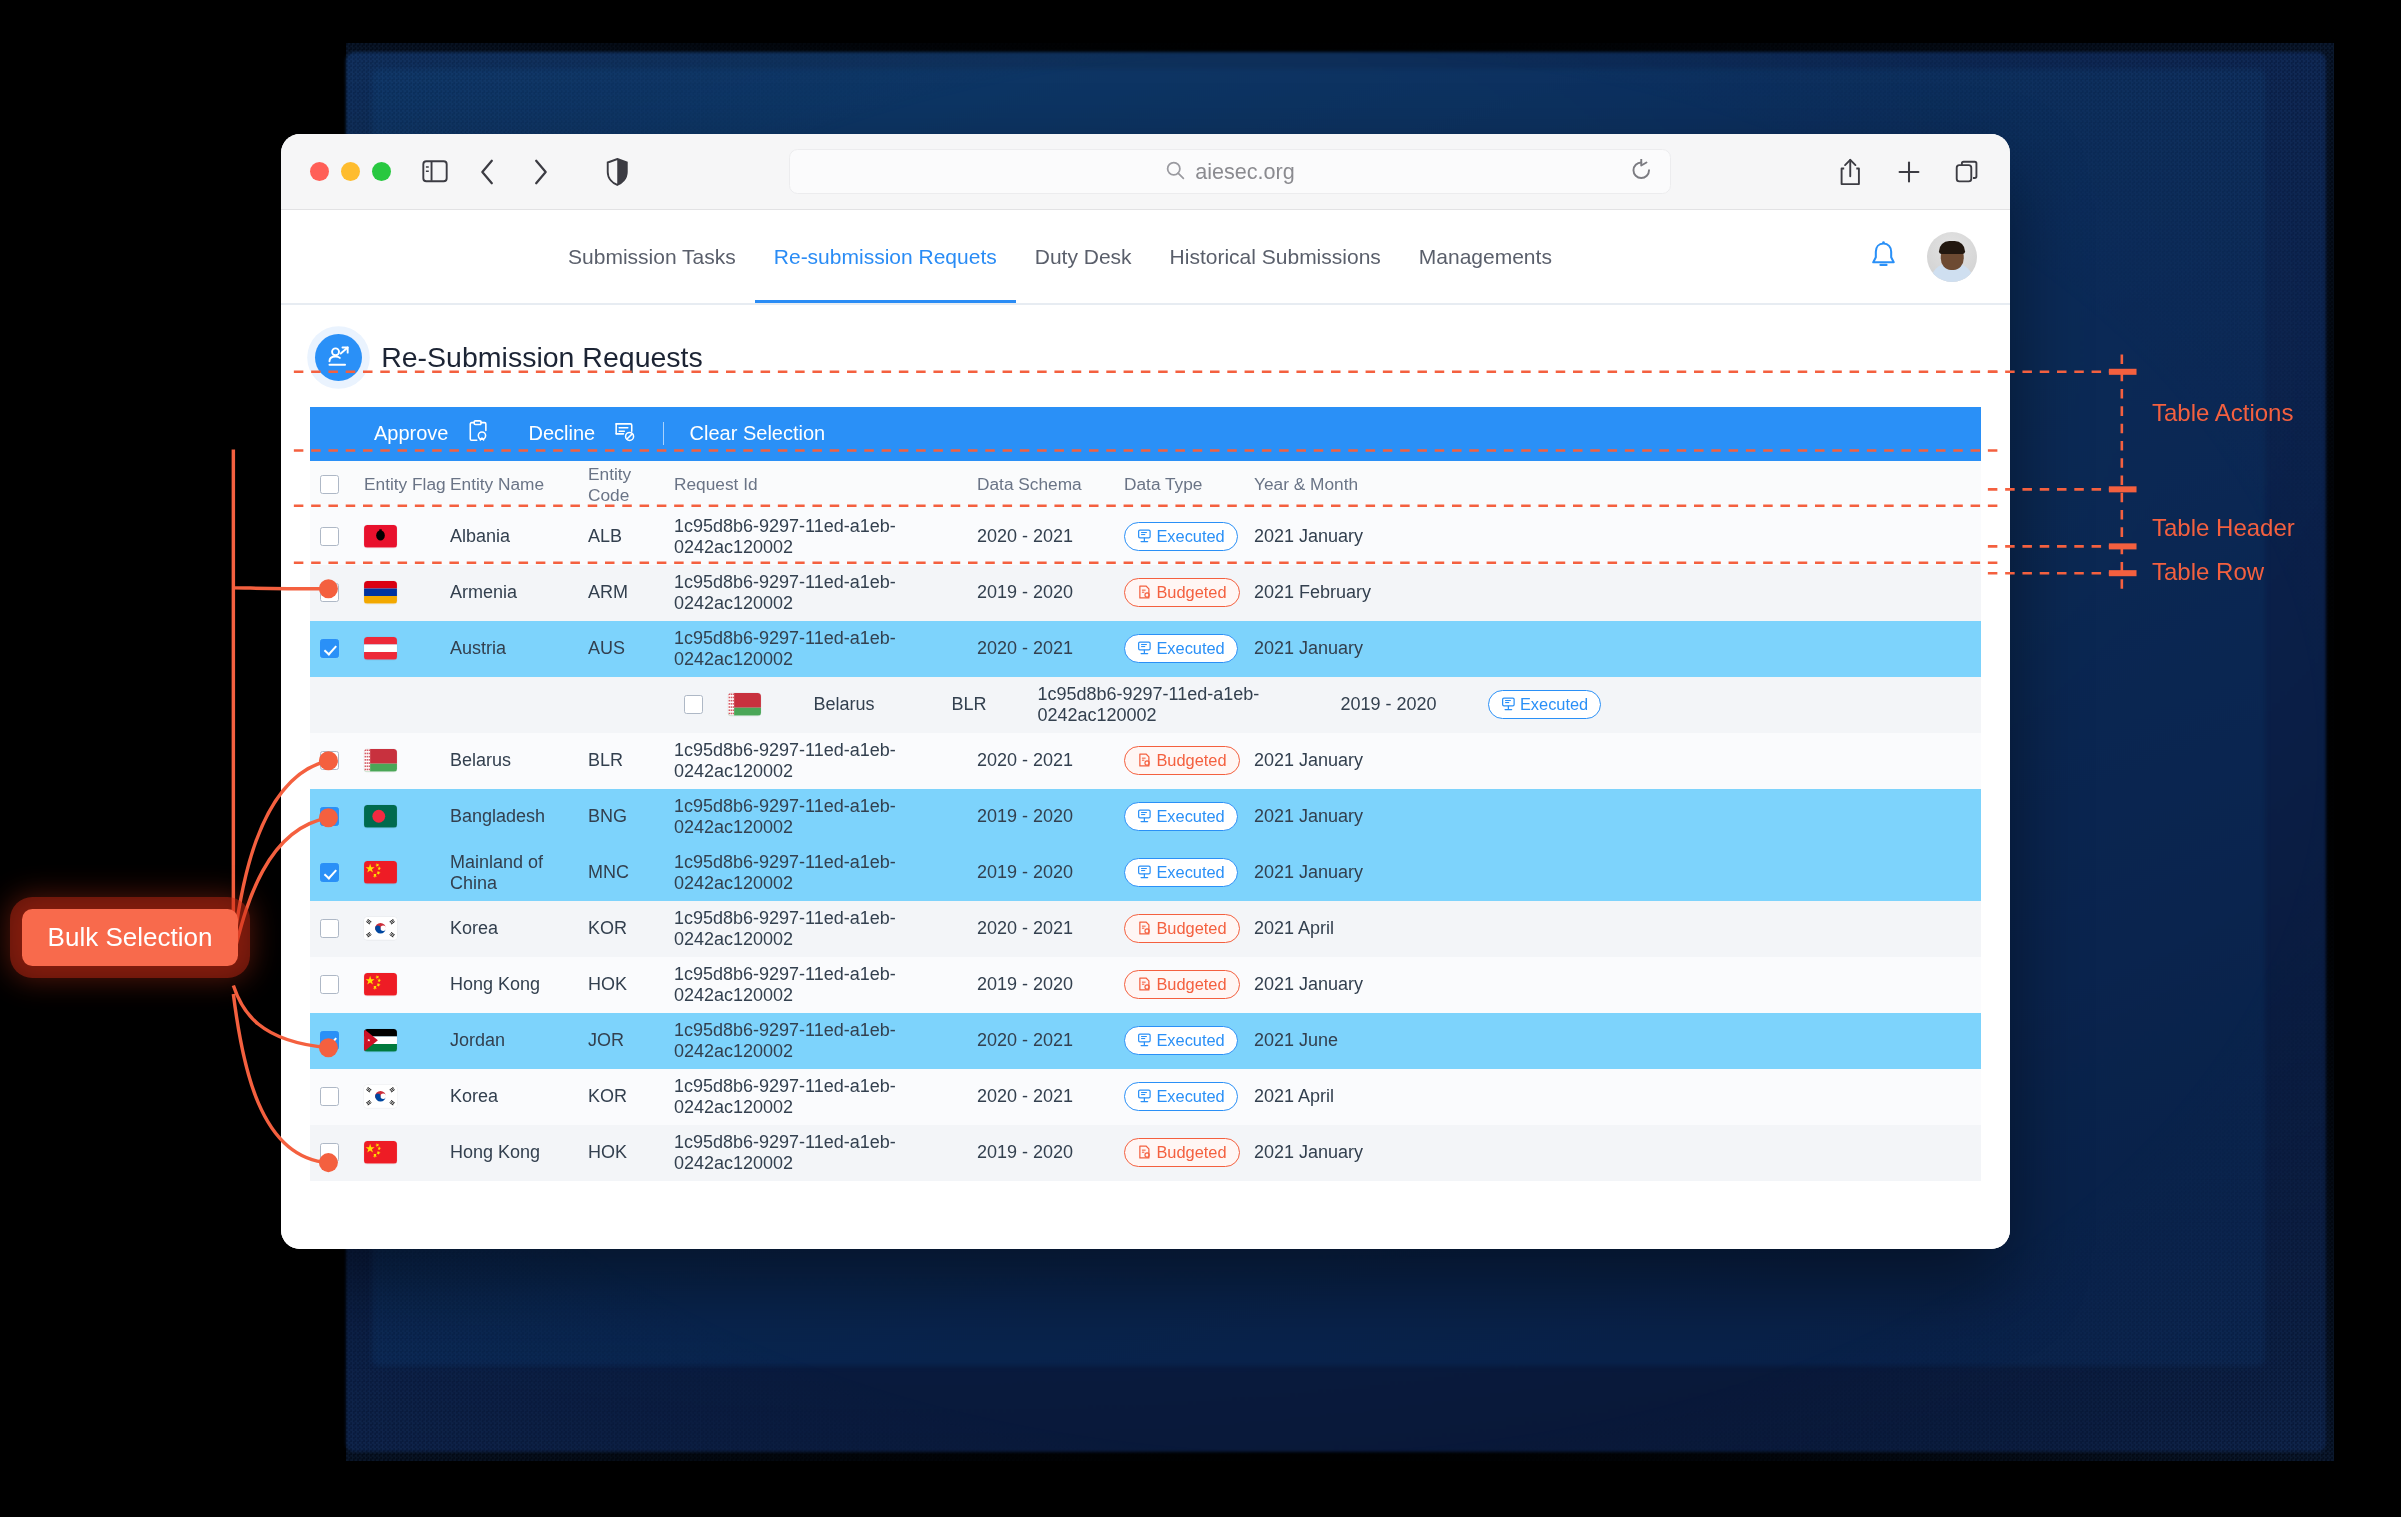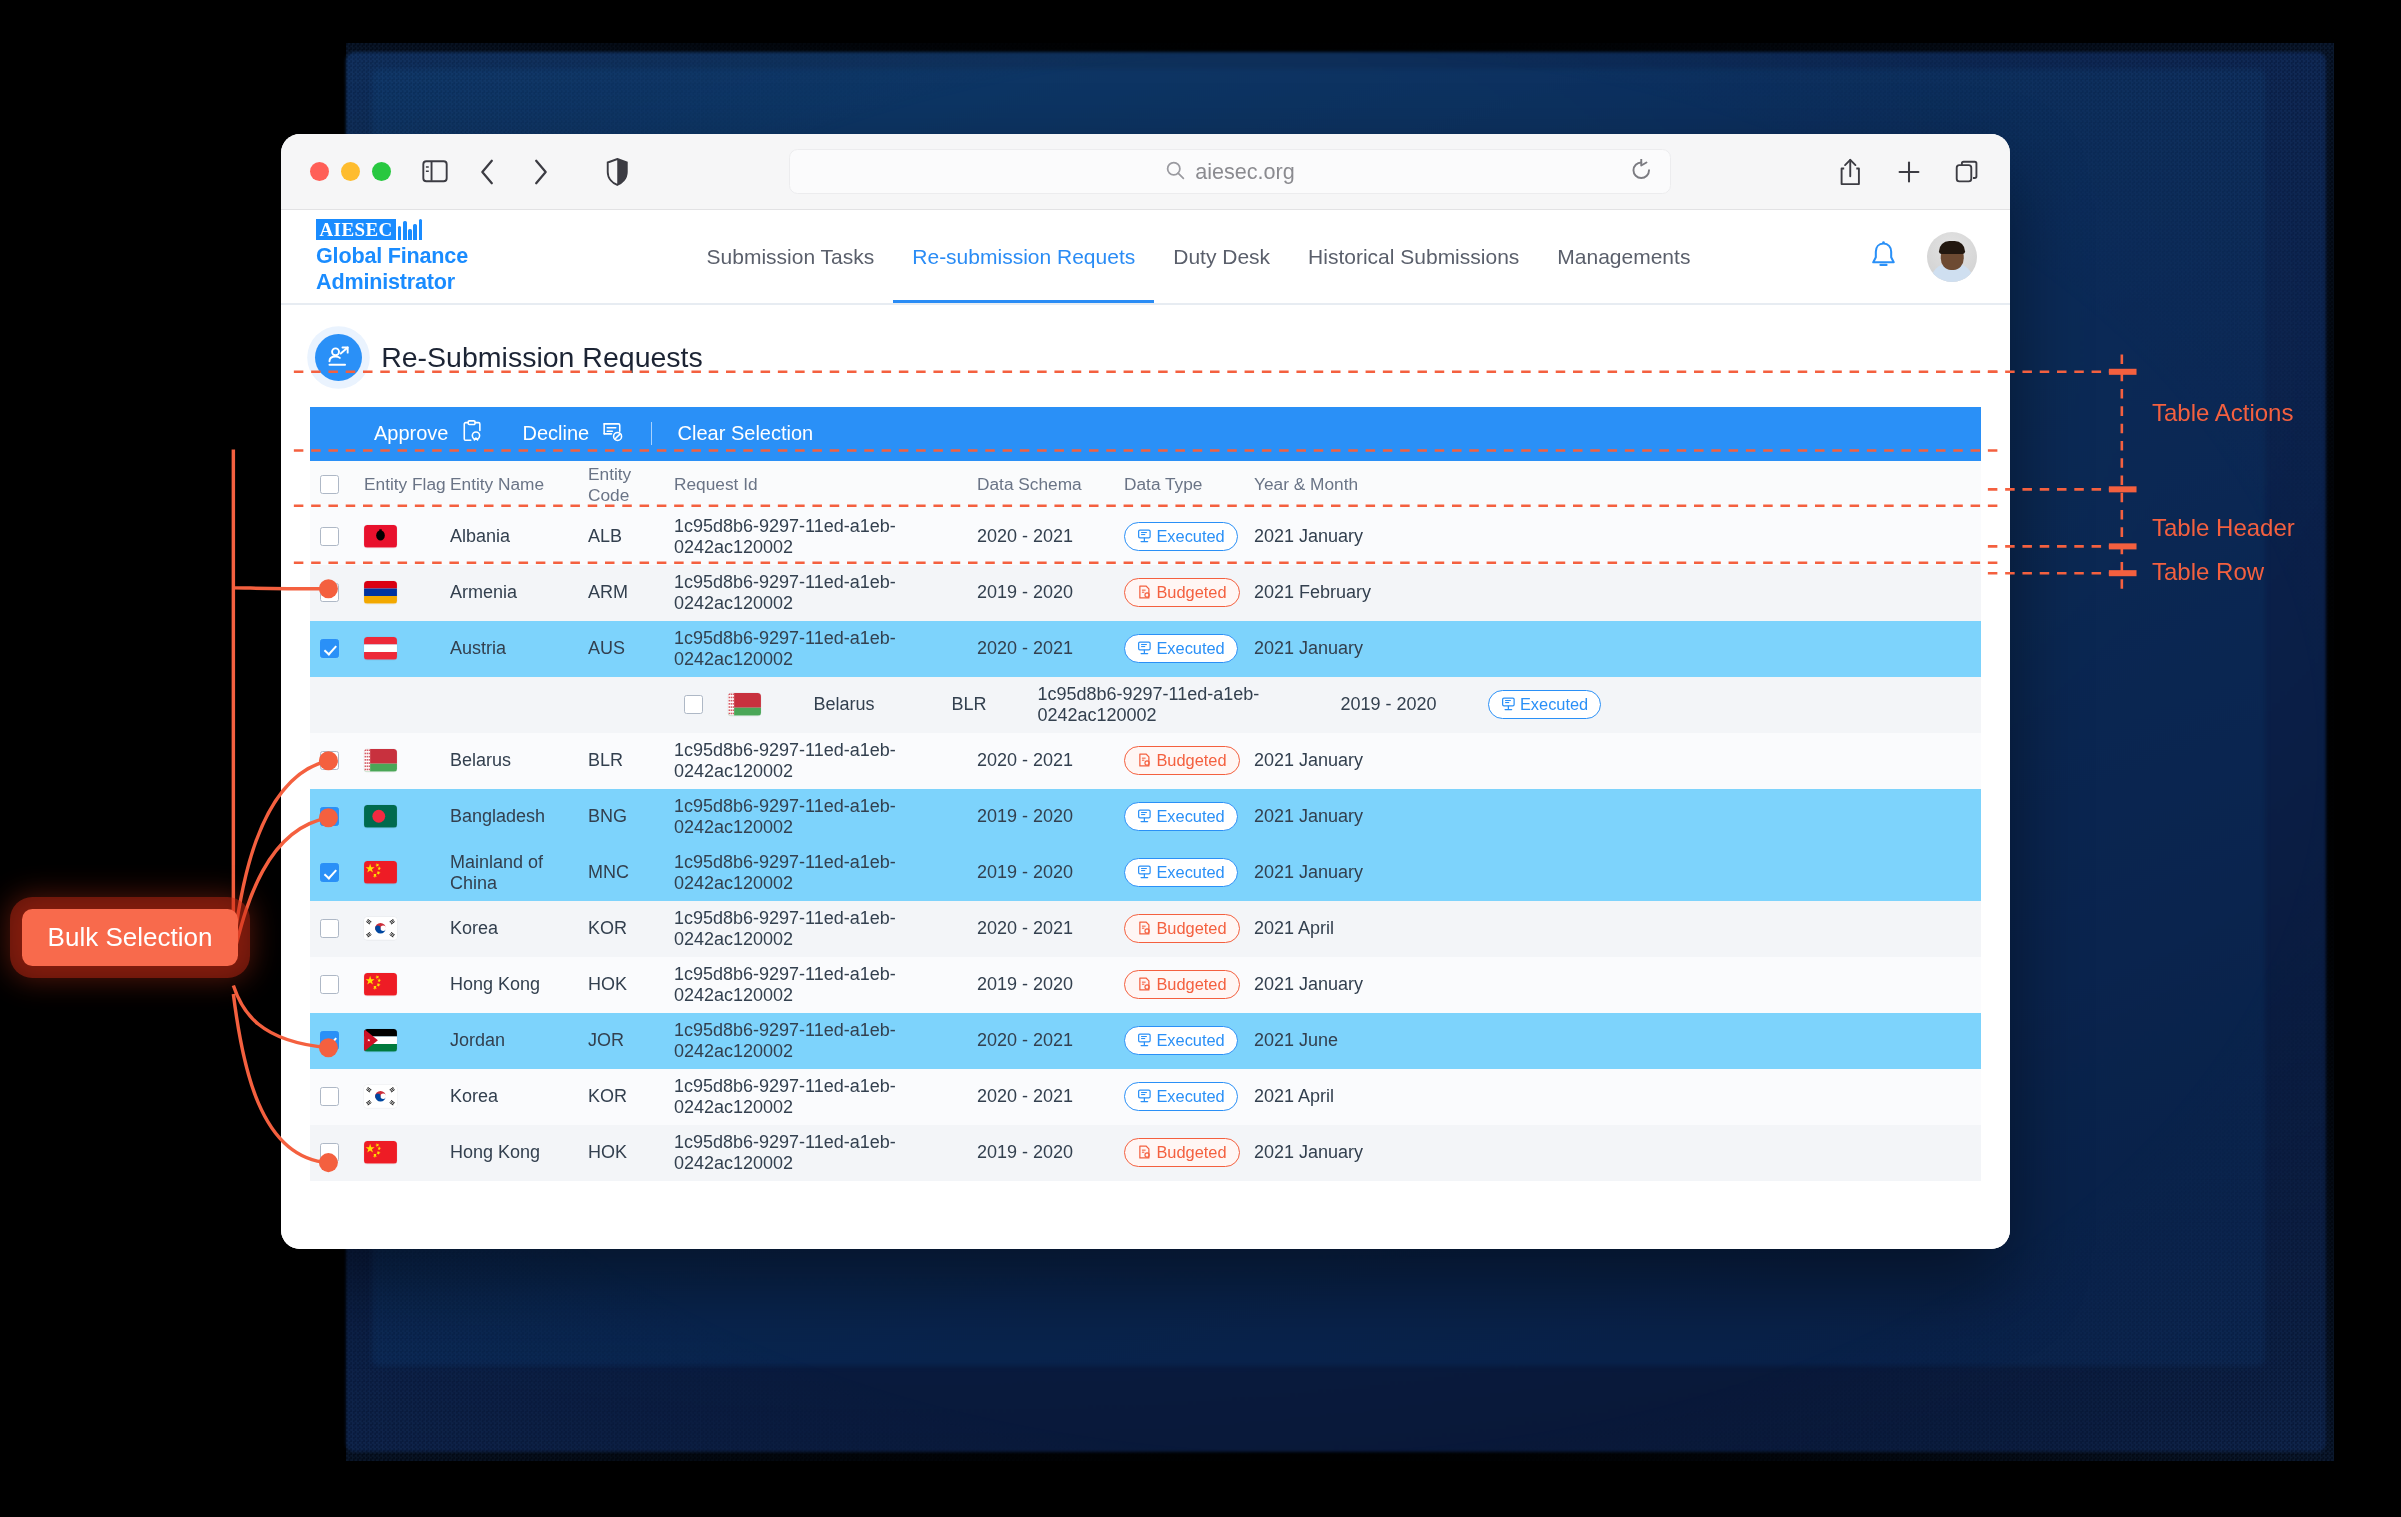--- a/index.html
+++ b/index.html
@@ -174,21 +174,21 @@
   
   .table { width: 100%; }
   .actions-bar {
     background: #2a90f7;
     height: 54px;
     display: flex; align-items: center;
     padding: 0 21px 0 24px;
     color: #fff;
   }
   .sel-count { font-size: 20px; flex: 1; }
-  .act { display: flex; align-items: center; gap: 13px; font-size: 20px; cursor: pointer; margin-left: 40px; }
+  .act { display: flex; align-items: center; gap: 19px; font-size: 20px; cursor: pointer; margin-left: 40px; }
   .act-sep { width: 0.9px; height: 22.5px; background: rgba(255,255,255,.6); margin: 0 0 0 26px; }
   .clear-sel { font-size: 20px; cursor: pointer; margin-left: 26px; margin-right: 5.2px; }
 
   .thead {
     display: flex; align-items: center;
     height: 48px;
     background: #fafbfc;
     color: #6a7486;
     font-size: 17.3px;
   }
@@ -349,33 +349,20 @@
       <span class="cicon">
         <svg width="24" height="24" viewBox="0 0 28 28">
             <rect x="2" y="6" width="17" height="19" rx="3" fill="none" stroke="#3c3c43" stroke-width="2.2"></rect>
             <path d="M8 6 V4 a2 2 0 0 1 2-2 h13 a2 2 0 0 1 2 2 v15 a2 2 0 0 1-2 2 h-2" fill="none" stroke="#3c3c43" stroke-width="2.2"></path>
           </svg>
       </span>
     </div>
   </div>
 
   <div class="app-header">
-    <div class="brand">
-      <div class="brand-row">
-        <span class="brand-logo">AIESEC</span>
-        <span class="brand-people">
-          <i style="height:14px"></i>
-            <i style="height:19px"></i>
-            <i style="height:11.2px"></i>
-            <i style="height:16.4px"></i>
-            <i style="height:21px"></i>
-        </span>
-      </div>
-      <div class="brand-sub">Global Finance Administrator</div>
-    </div>
 
     <div class="nav">
       <div class="nav-item">Submission Tasks</div>
       <div class="nav-item active">Re-submission Requets</div>
       <div class="nav-item">Duty Desk</div>
       <div class="nav-item">Historical Submissions</div>
       <div class="nav-item">Managements</div>
     </div>
 
     <div class="header-right">

